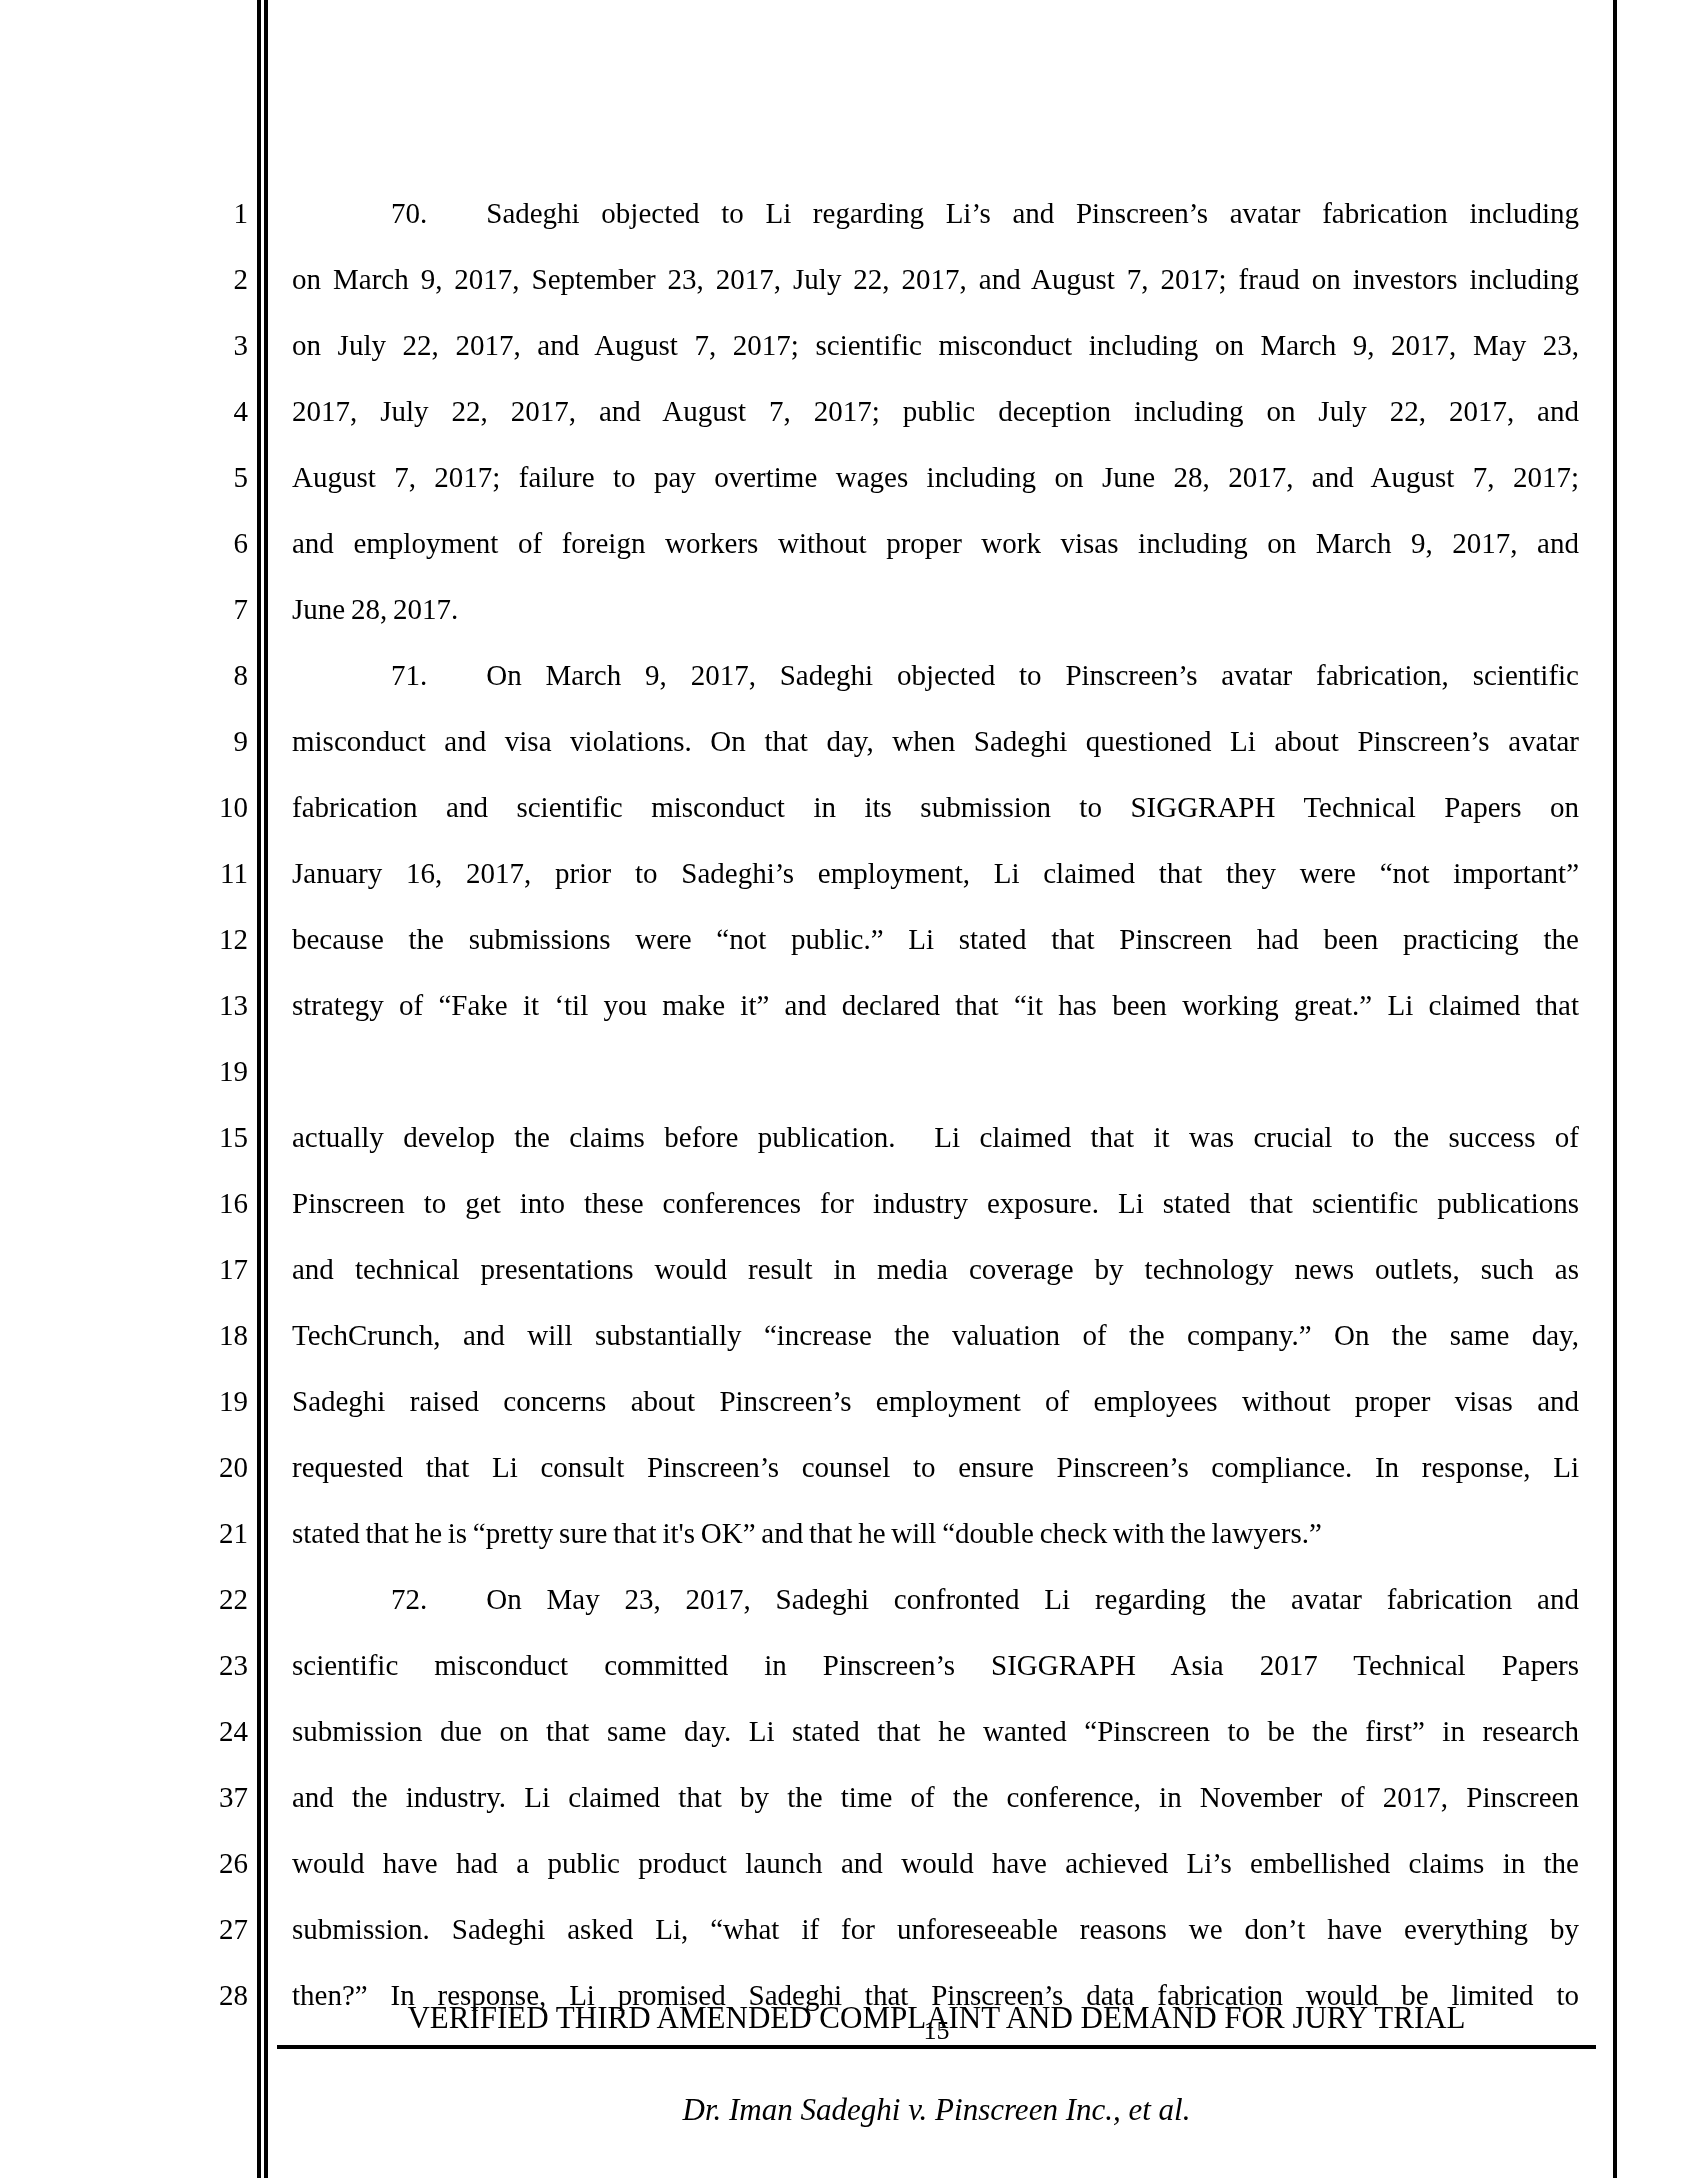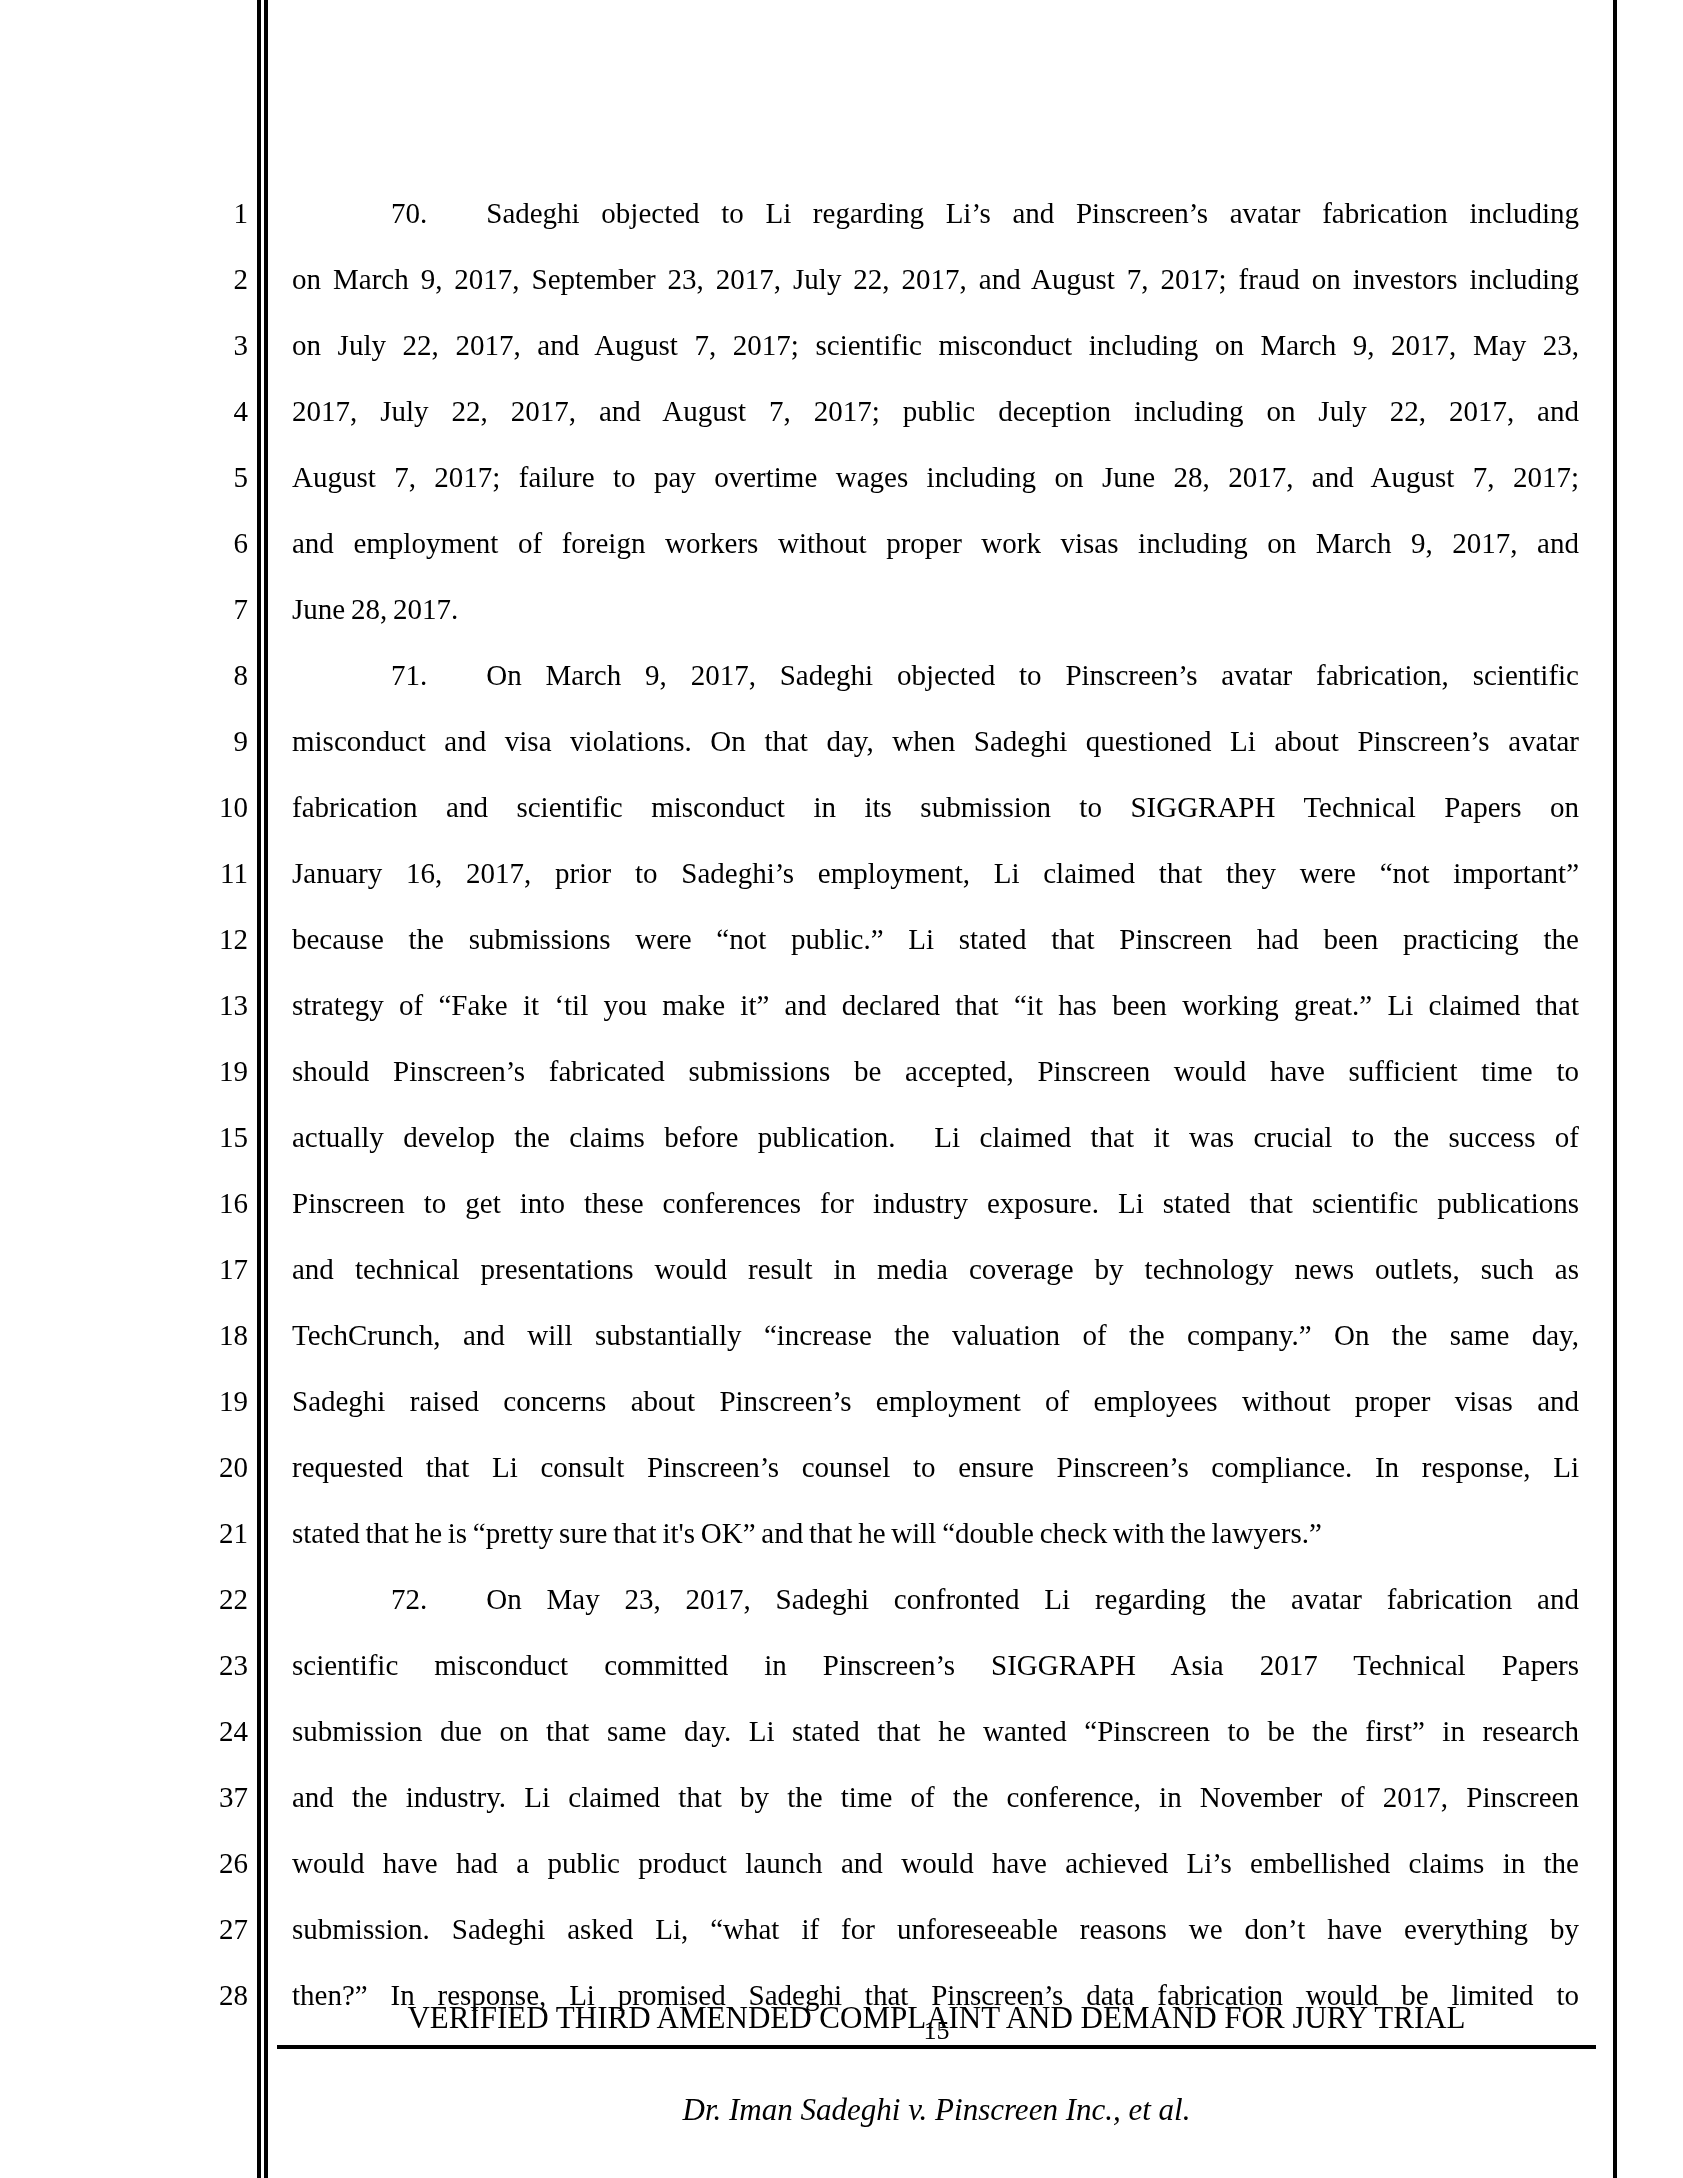--- a/index.html
+++ b/index.html
@@ -121,21 +121,20 @@
       <div class="row">
         <div class="lineno">12</div>
         <div class="line-text jline"><span>because the submissions were “not public.” Li stated that Pinscreen had been practicing the</span></div>
       </div>
       <div class="row">
         <div class="lineno">13</div>
         <div class="line-text jline"><span>strategy of “Fake it ‘til you make it” and declared that “it has been working great.” Li claimed that</span></div>
       </div>
       <div class="row">
         <div class="lineno">19</div>
-        <div class="line-text jline"><span>should Pinscreen’s fabricated submissions be accepted, Pinscreen would have sufficient time to</span></div>
       </div>
       <div class="row">
         <div class="lineno">15</div>
         <div class="line-text jline"><span>actually develop the claims before publication.&nbsp; Li claimed that it was crucial to the success of</span></div>
       </div>
       <div class="row">
         <div class="lineno">16</div>
         <div class="line-text jline"><span>Pinscreen to get into these conferences for industry exposure. Li stated that scientific publications</span></div>
       </div>
       <div class="row">

